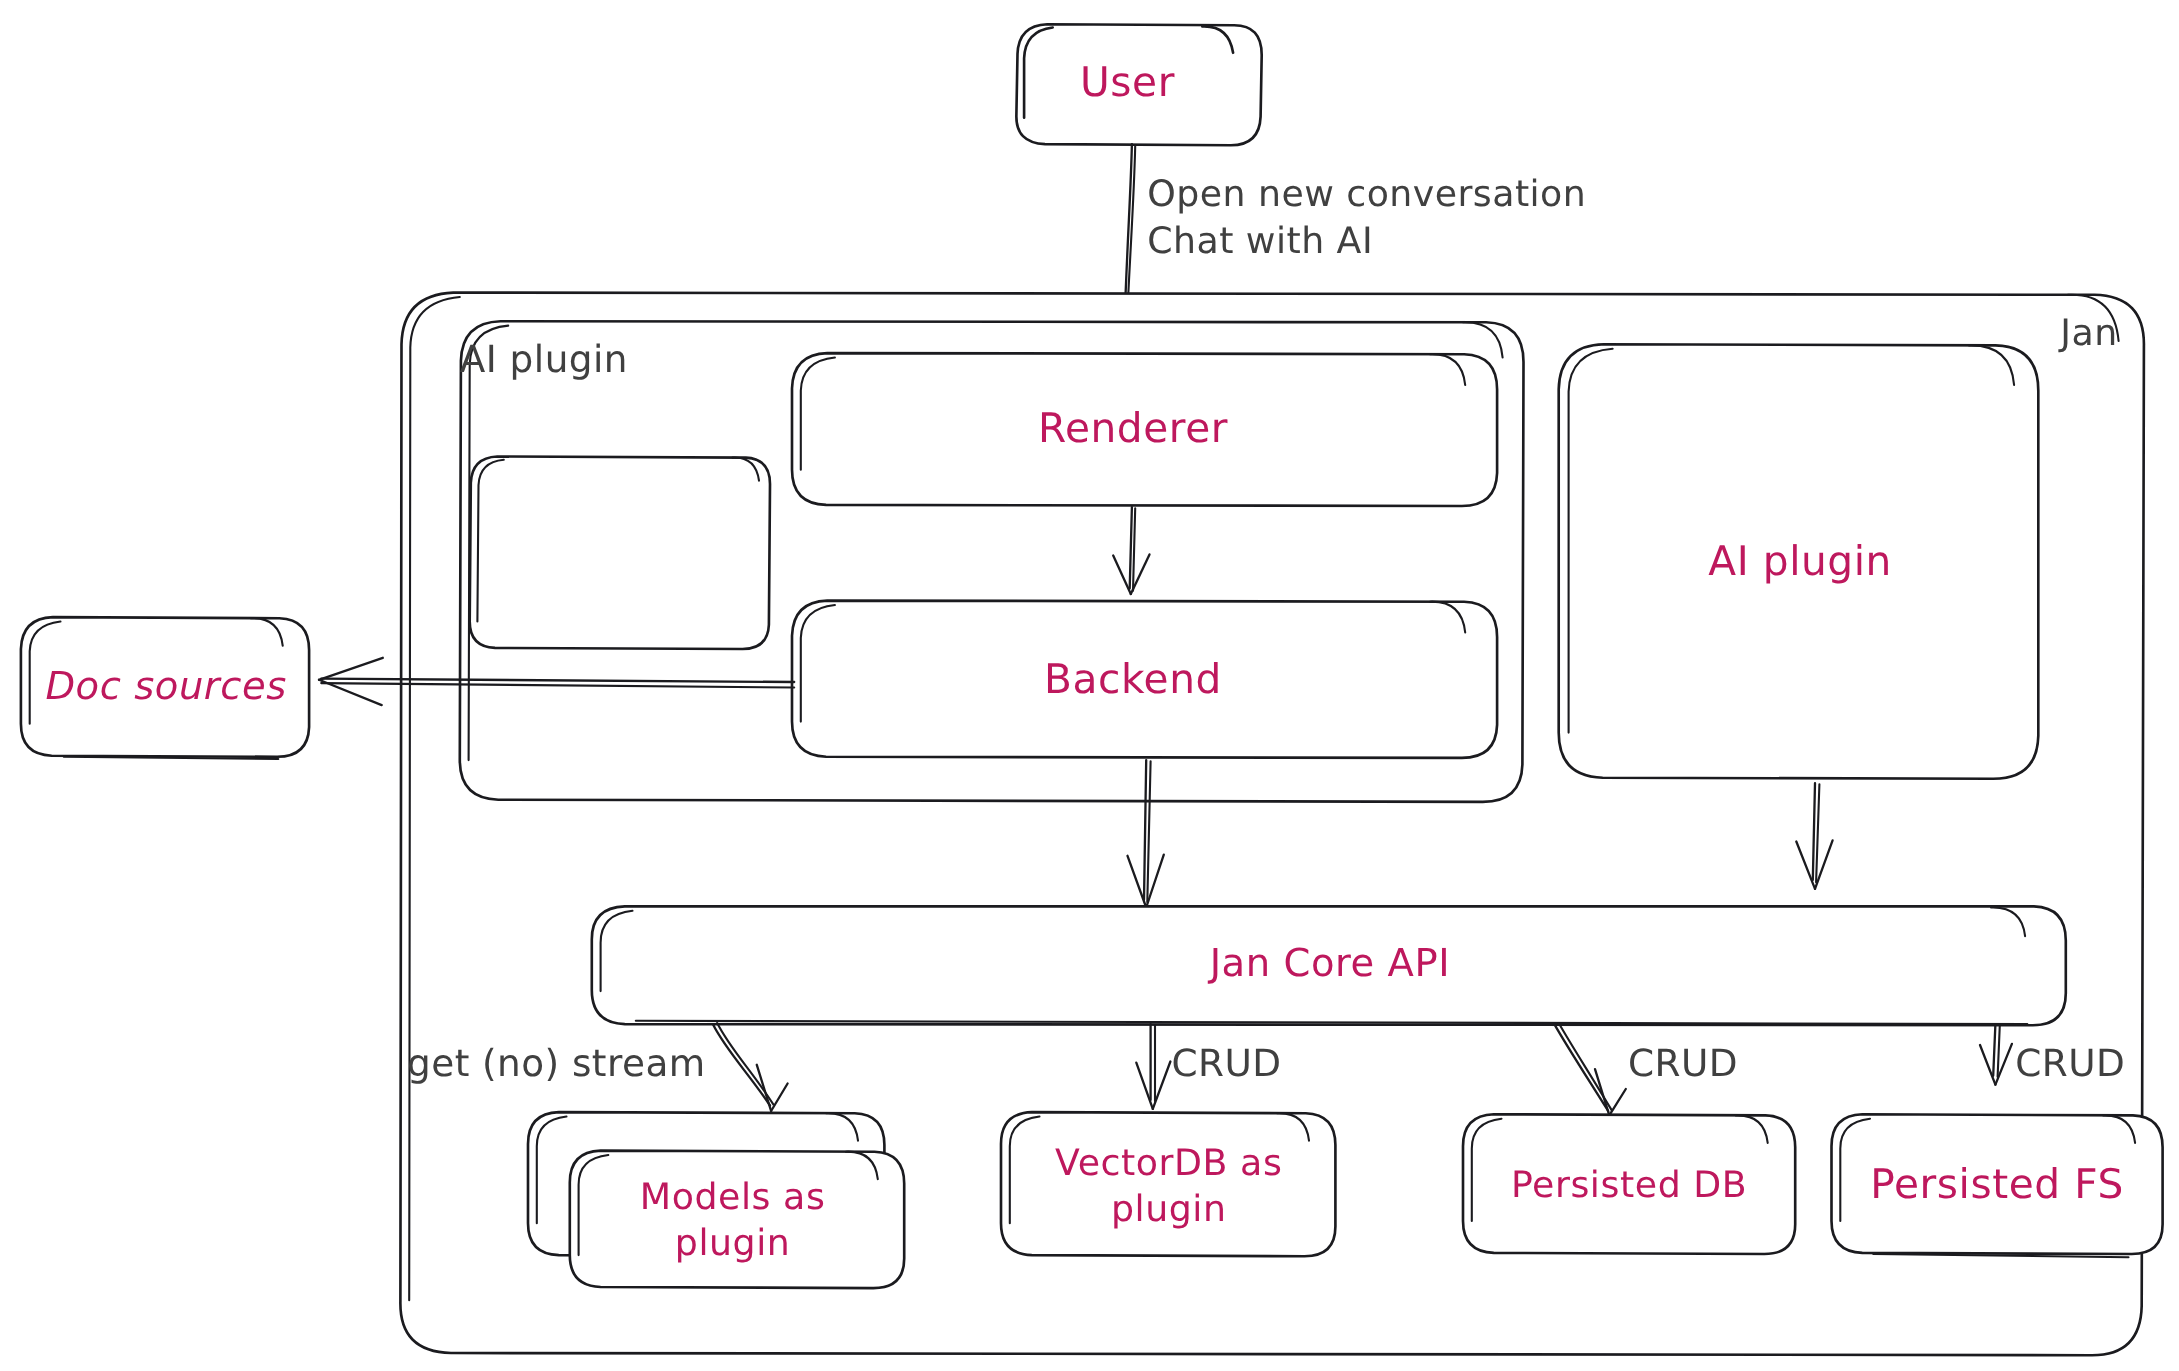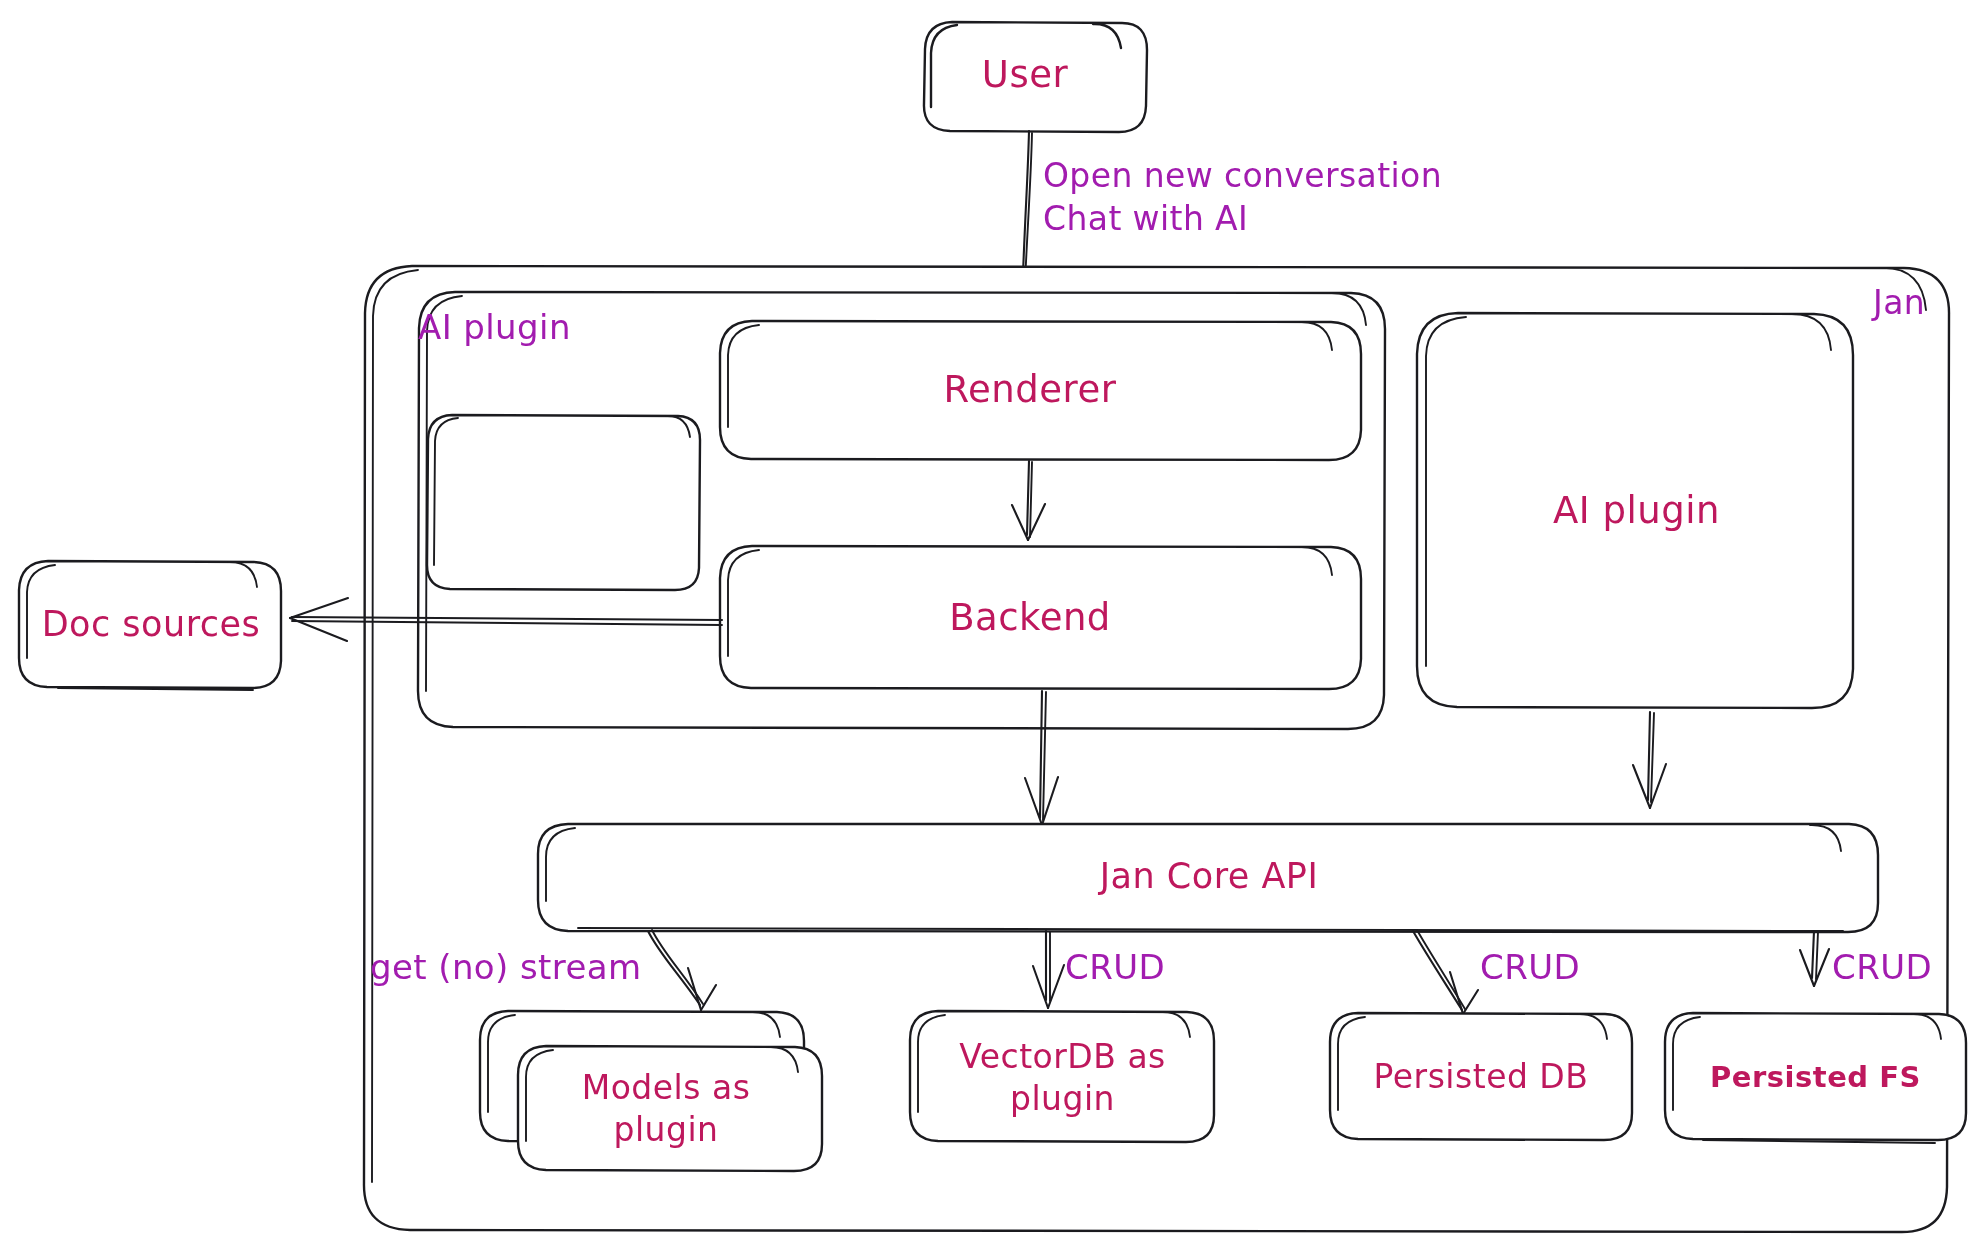--- a/index.html
+++ b/index.html
@@ -19,21 +19,21 @@
     font-family:"DejaVu Sans", sans-serif;
     color:#be185d;
     white-space:pre-line;
     line-height:1.25;
     pointer-events:none;
     letter-spacing:0.5px;
   }
   .edge-label{
     position:absolute;
     font-family:"DejaVu Sans", sans-serif;
-    color:#a21caf;
+    color:#404040;
     white-space:pre-line;
     line-height:1.3;
     letter-spacing:0.4px;
   }
   .hit{position:absolute;}
 </style>
 </head>
 <body>
 
 <div id="canvas">
@@ -209,41 +209,41 @@
 
   <div class="edge-label" style="left:418px;top:305px;width:260px;font-size:34px;">AI plugin</div>
 
 
   <div class="node-label" style="left:720px;top:320px;width:620px;height:140px;font-size:37px;">Renderer</div>
 
   <div class="node-label" style="left:720px;top:560px;width:620px;height:116px;font-size:37px;">Backend</div>
 
   <div class="node-label" style="left:1418px;top:312px;width:437px;height:398px;font-size:37px;">AI plugin</div>
 
-  <div class="node-label" style="left:20px;top:560px;width:262px;height:130px;font-size:35px;">Doc sources</div>
+  <div class="node-label" style="left:20px;top:560px;width:262px;height:130px;font-size:35px;font-style:italic;">Doc sources</div>
 
   <div class="node-label" style="left:538px;top:823px;width:1342px;height:107px;font-size:35px;">Jan Core API</div>
 
   <div class="edge-label" style="left:370px;top:945px;width:330px;font-size:34px;">get (no) stream</div>
 
   <div class="edge-label" style="left:1065px;top:945px;width:160px;font-size:34px;">CRUD</div>
 
   <div class="edge-label" style="left:1480px;top:945px;width:160px;font-size:34px;">CRUD</div>
 
   <div class="edge-label" style="left:1832px;top:945px;width:160px;font-size:34px;">CRUD</div>
 
   <div class="node-label" style="left:518px;top:1045px;width:296px;height:127px;font-size:33px;">Models as
 plugin</div>
 
   <div class="node-label" style="left:910px;top:1010px;width:305px;height:135px;font-size:33px;">VectorDB as
 plugin</div>
 
   <div class="node-label" style="left:1330px;top:1012px;width:302px;height:130px;font-size:33px;">Persisted DB</div>
 
-  <div class="node-label" style="left:1665px;top:1012px;width:301px;height:130px;font-size:29px;font-weight:bold;">Persisted FS</div>
+  <div class="node-label" style="left:1665px;top:1012px;width:301px;height:130px;font-size:37px;">Persisted FS</div>
 
   <div class="hit" style="left:925px;top:20px;width:200px;height:110px;"></div>
   <div class="hit" style="left:428px;top:413px;width:272px;height:177px;"></div>
   <div class="hit" style="left:720px;top:320px;width:620px;height:140px;"></div>
   <div class="hit" style="left:720px;top:545px;width:620px;height:145px;"></div>
   <div class="hit" style="left:1418px;top:312px;width:437px;height:398px;"></div>
   <div class="hit" style="left:20px;top:560px;width:262px;height:130px;"></div>
   <div class="hit" style="left:538px;top:823px;width:1342px;height:107px;"></div>
   <div class="hit" style="left:518px;top:1045px;width:304px;height:127px;"></div>
   <div class="hit" style="left:910px;top:1010px;width:305px;height:135px;"></div>

